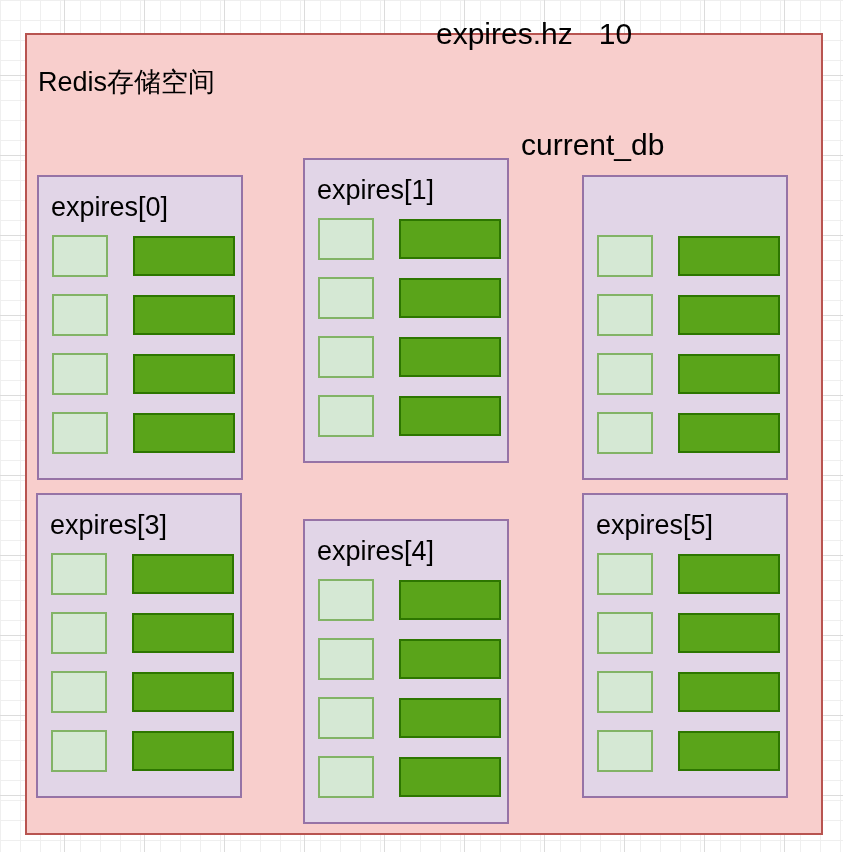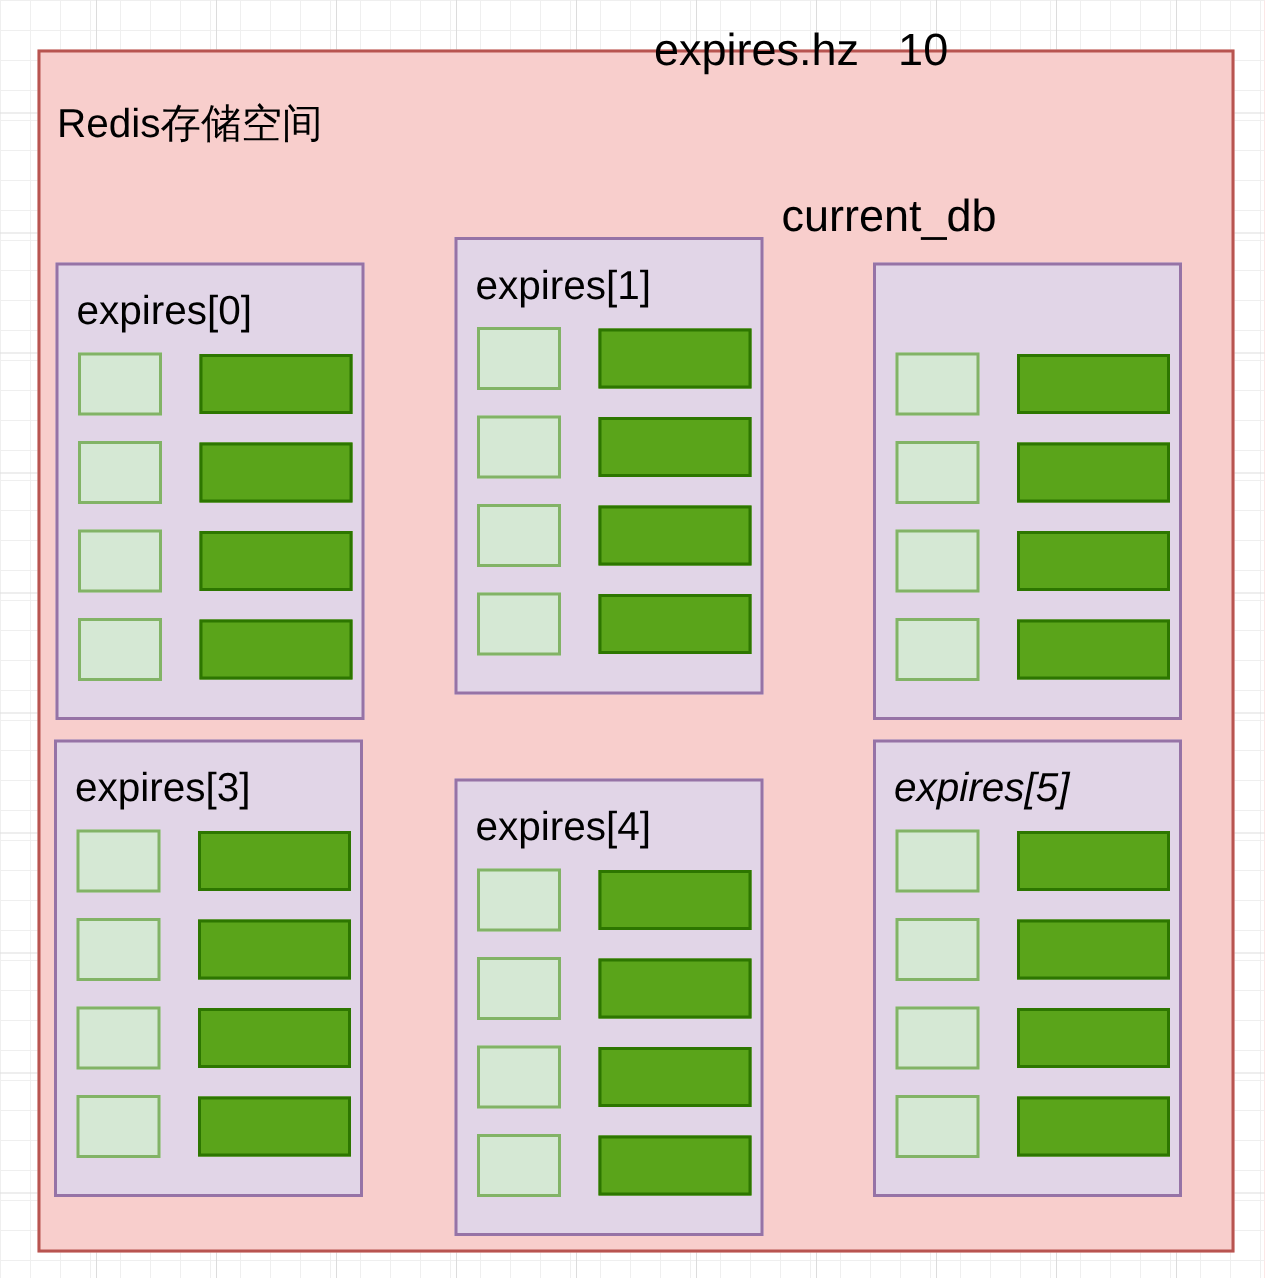--- a/index.html
+++ b/index.html
@@ -115,21 +115,21 @@
     background: var(--value-fill);
     border: 2px solid var(--value-border);
   }
 
   
   .pos-0 { left: 37px;  top: 175px; }
   .pos-1 { left: 303px; top: 158px; }
   .pos-2 { left: 582px; top: 175px; }
   .pos-3 { left: 36px;  top: 493px; }
   .pos-4 { left: 303px; top: 519px; }
-  .pos-5 { left: 582px; top: 493px; font-style: italic; }
+  .pos-5 { left: 582px; top: 493px; }
 </style>
 </head>
 <body>
 
 <div class="container"></div>
 
 <div class="server-hz">
   <span>expires.hz</span><span class="hz-value">10</span>
 </div>
 

